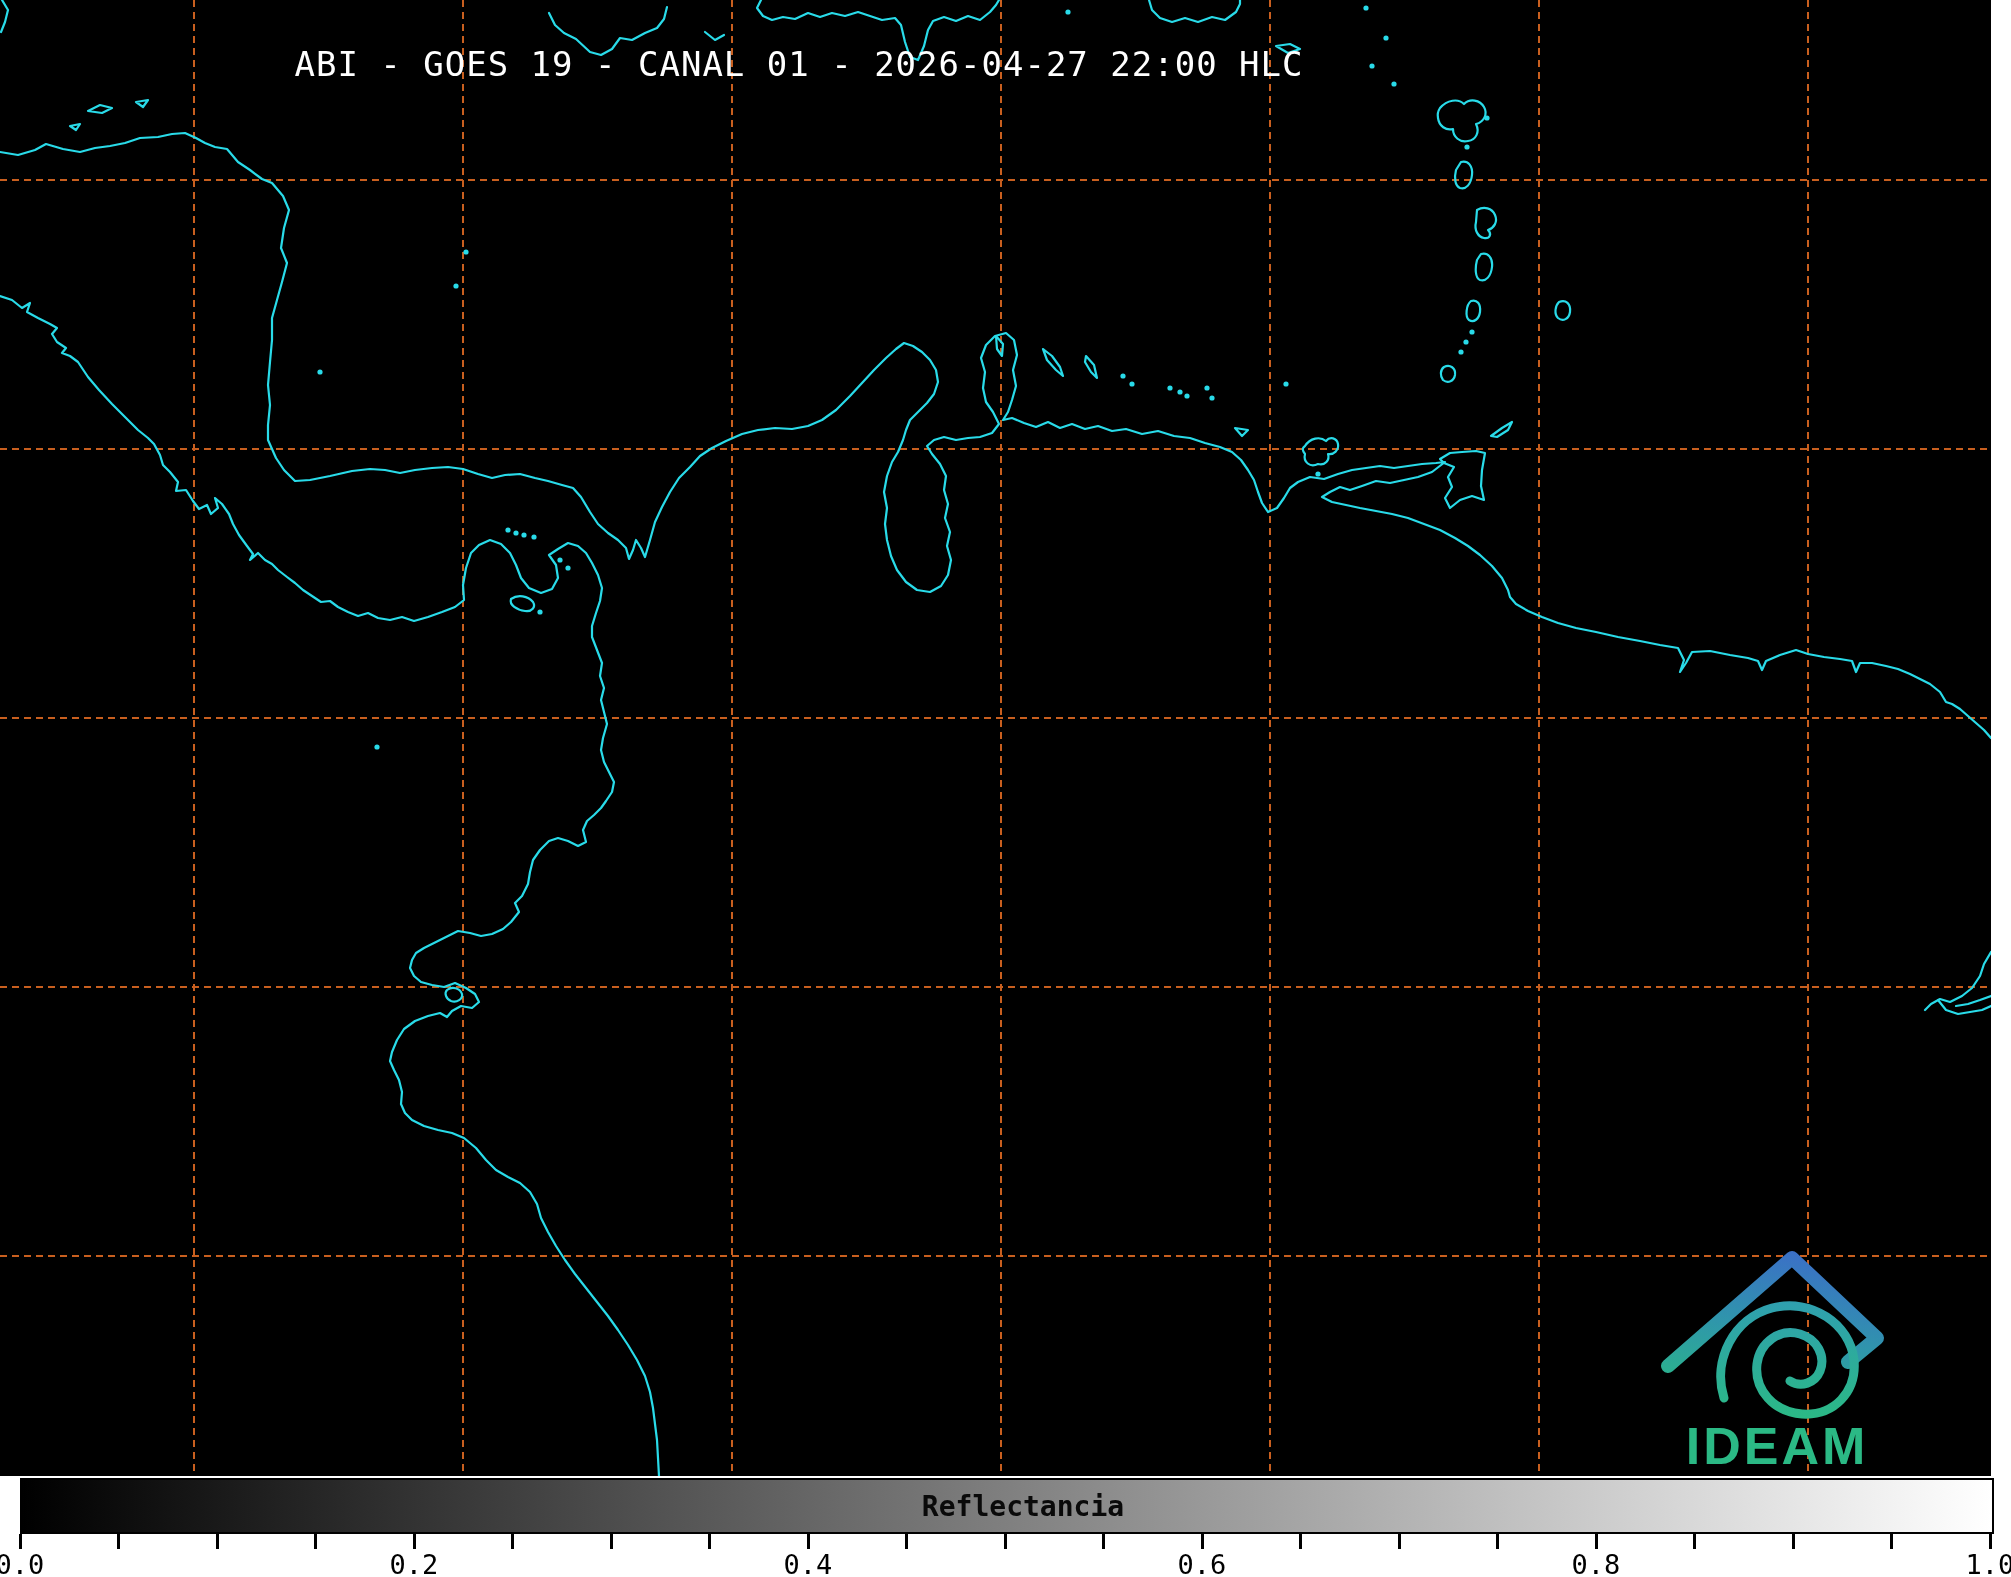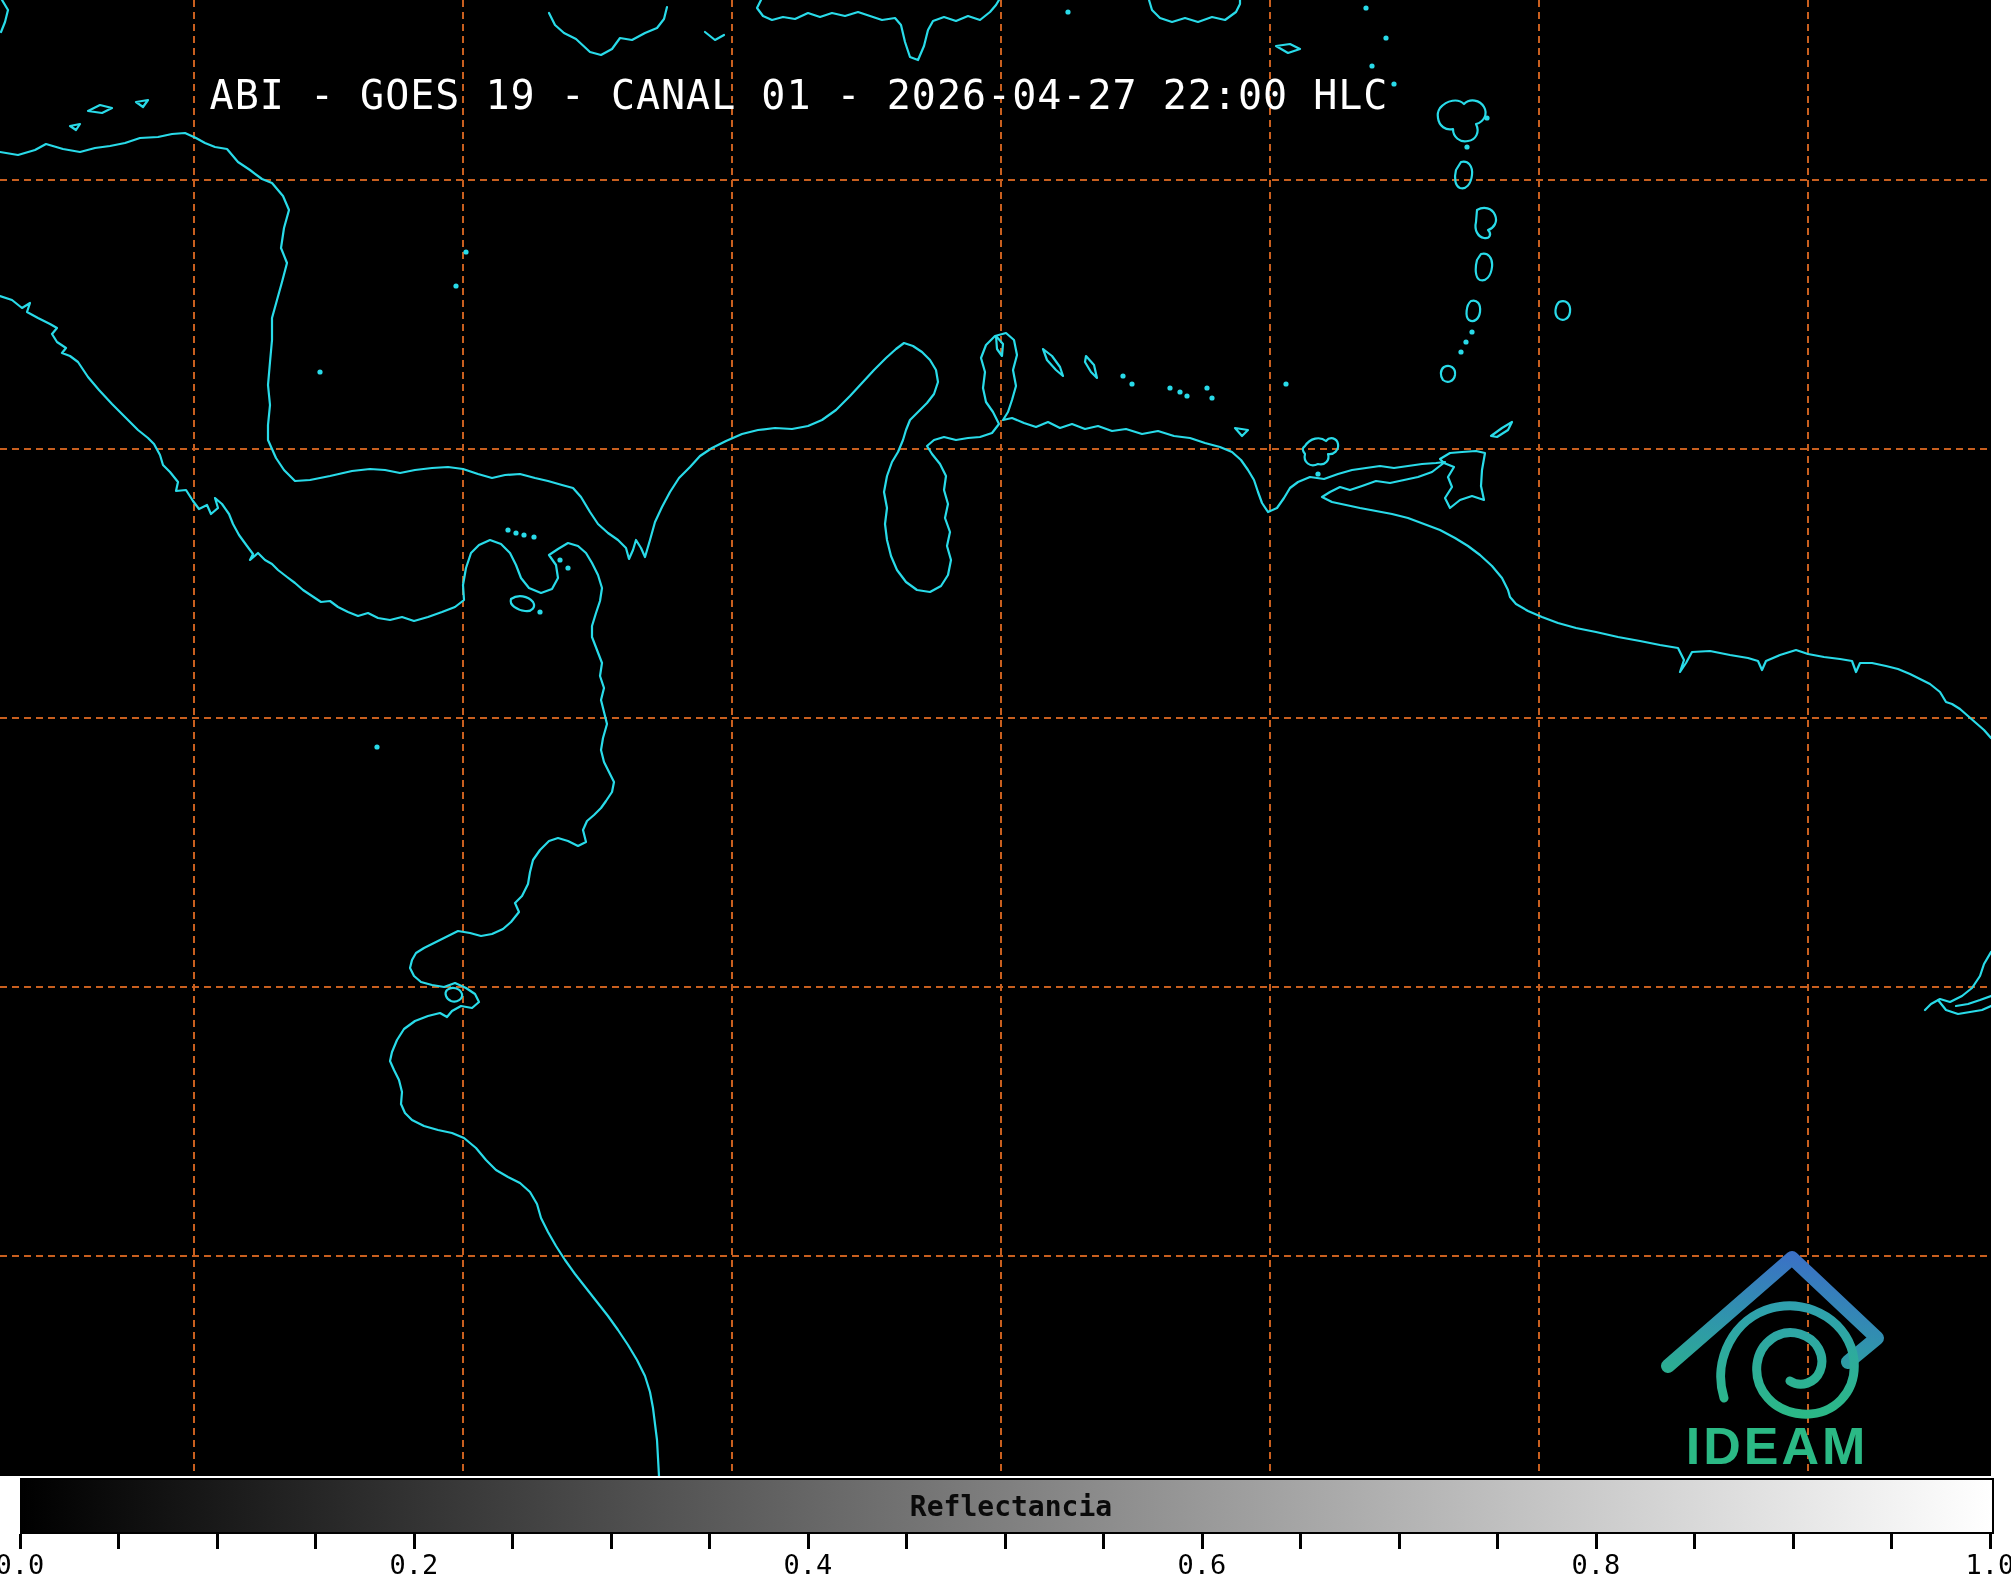--- a/index.html
+++ b/index.html
@@ -1,24 +1,24 @@
 <!DOCTYPE html>
 <html><head>
 <meta charset="utf-8">
 <style>
   html,body{margin:0;padding:0;background:#888;}
   #page{position:relative;width:2011px;height:1577px;background:#ffffff;overflow:hidden;
         font-family:"DejaVu Sans Mono", monospace;}
   #map-area{position:absolute;left:0;top:0;width:1991px;height:1476px;background:#000;overflow:hidden;}
   #map-svg{position:absolute;left:0;top:0;}
   #map-title{position:absolute;left:0;top:44px;width:1598px;text-align:center;
-             font-size:40px;color:#ffffff;letter-spacing:1px;white-space:pre;margin-top:28px;}
+             font-size:34px;color:#ffffff;letter-spacing:1px;white-space:pre;}
   #colorbar{position:absolute;left:20px;top:1478px;width:1970px;height:52px;
             border:2px solid #000;background:linear-gradient(to right,#000000,#ffffff);}
-  #colorbar-label{position:absolute;left:4px;top:10px;width:100%;text-align:center;
+  #colorbar-label{position:absolute;left:16px;top:10px;width:100%;text-align:center;
                   font-size:28px;font-weight:bold;color:#0a0a0a;}
   .tickmark{position:absolute;top:1534px;width:3px;height:15px;background:#000;}
   .ticklabel{position:absolute;top:1549px;width:80px;margin-left:-40px;text-align:center;
              font-size:27px;color:#000;}
 </style>
 </head>
 <body>
 
 <div id="page">
 

